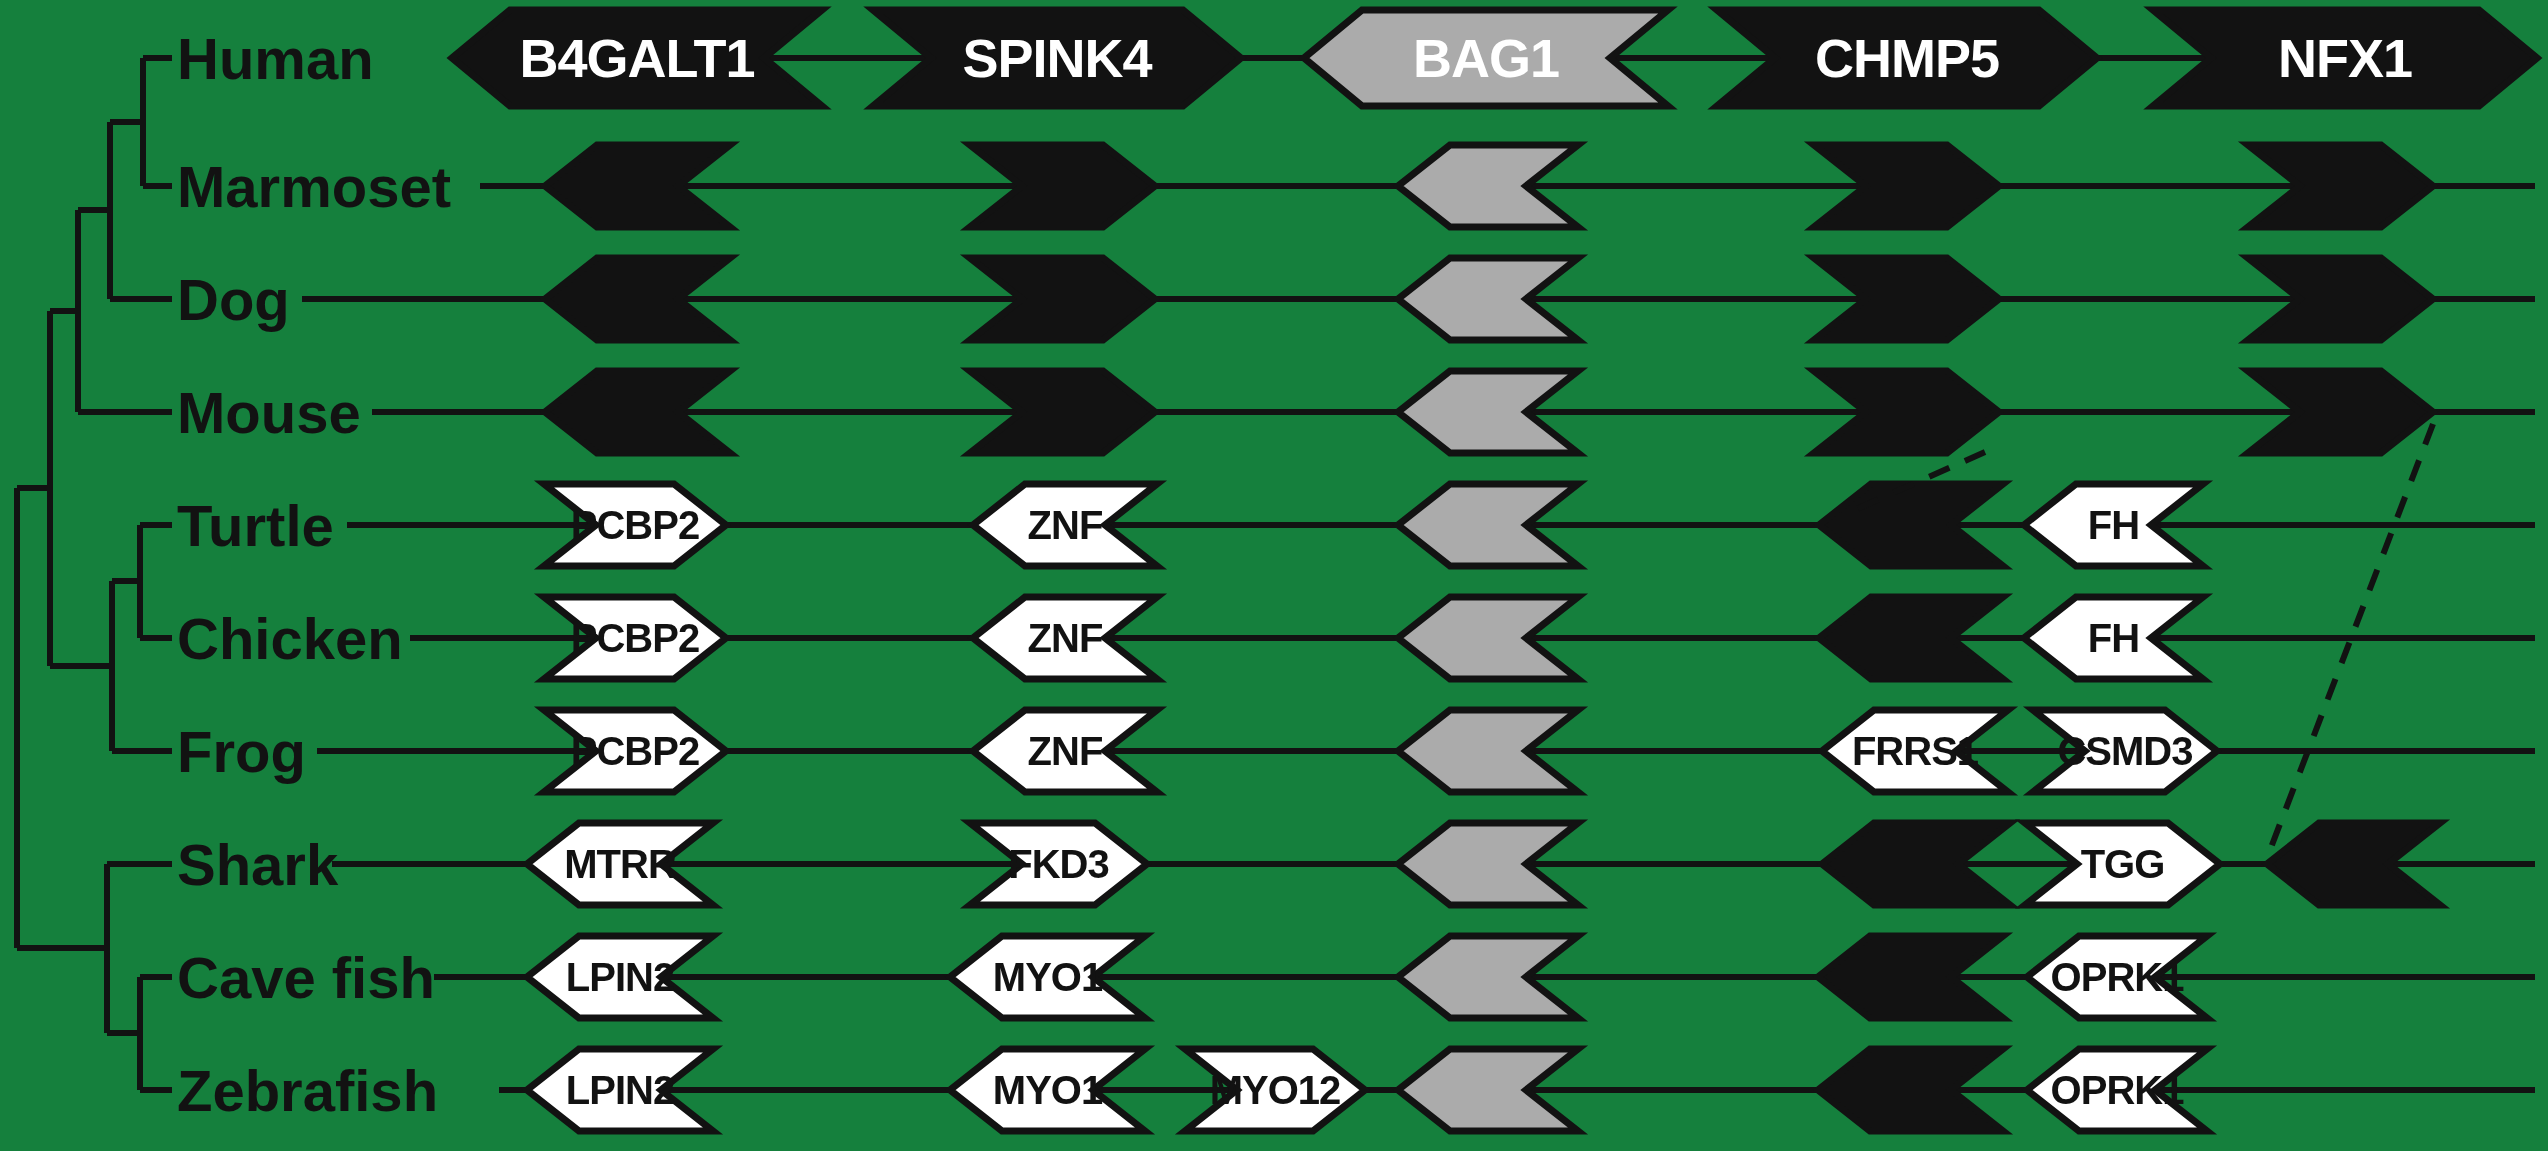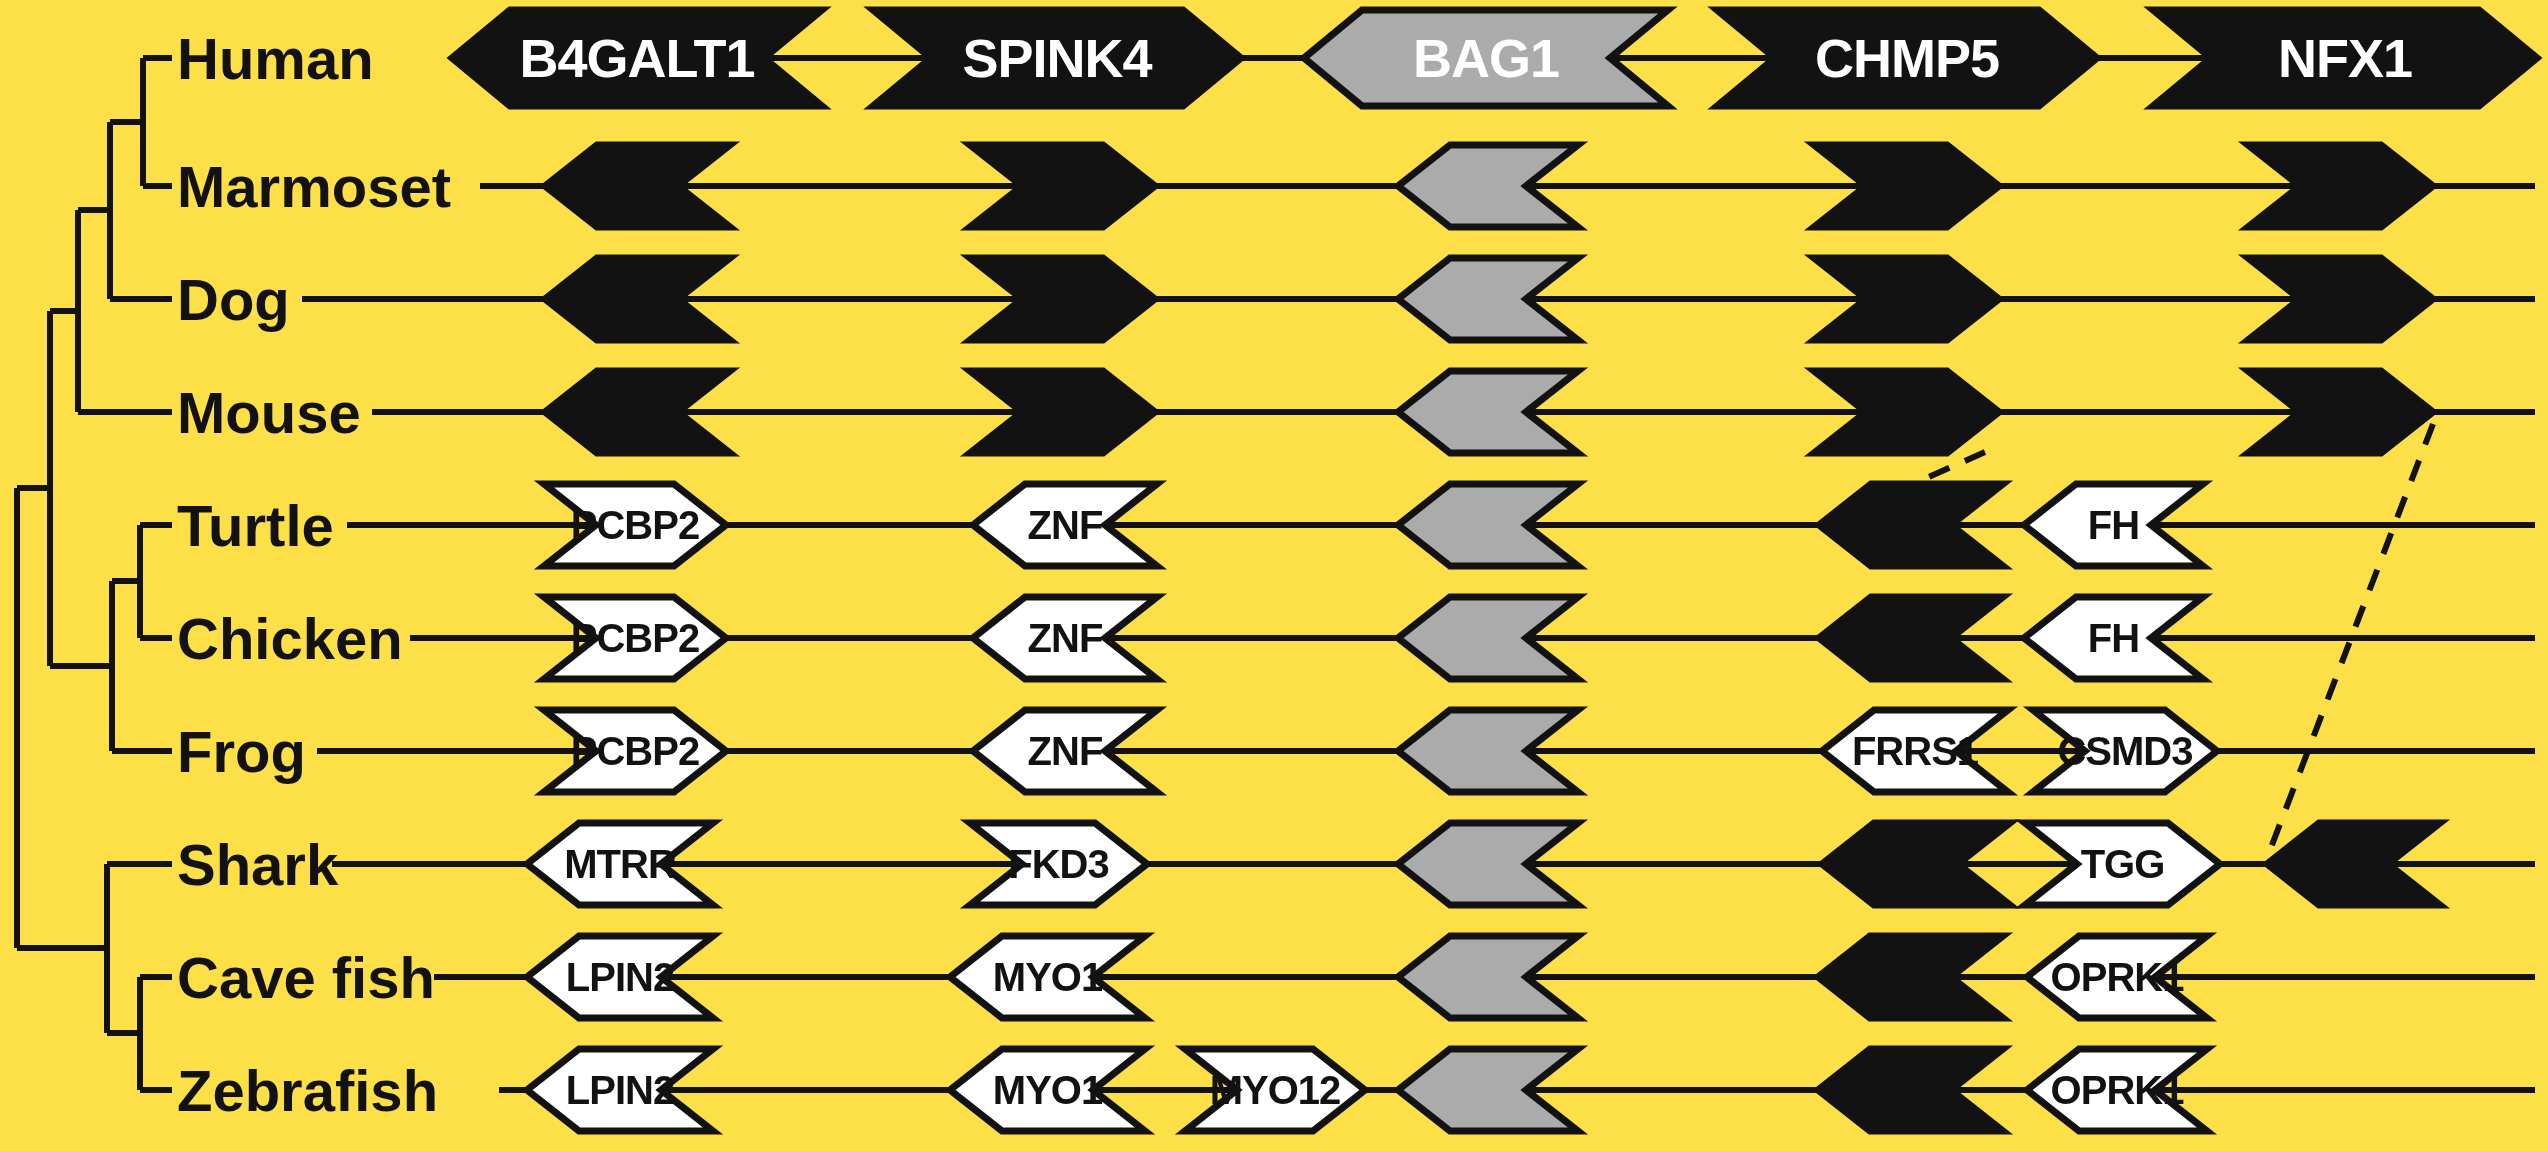--- a/index.html
+++ b/index.html
@@ -1,16 +1,16 @@
 <!DOCTYPE html>
 <html><head>
 <meta charset="utf-8">
 <style>
   html,body{margin:0;padding:0;background:#ffffff;}
-  .fig-wrap{width:100%;max-width:2548px;margin:0 auto;background:#fde047;}
+  .fig-wrap{width:100%;max-width:2548px;margin:0 auto;background:#15803d;}
   svg{display:block;width:100%;height:auto;}
   text{font-family:"Liberation Sans","DejaVu Sans",sans-serif;}
   .species-label{font-weight:600;}
   .gene-label{font-weight:600;letter-spacing:-1px;}
 </style>
 </head>
 <body>
 
 <div class="fig-wrap">
   <svg id="fig" viewBox="0 0 2548 1151" xmlns="http://www.w3.org/2000/svg" aria-label="gene synteny diagram">

